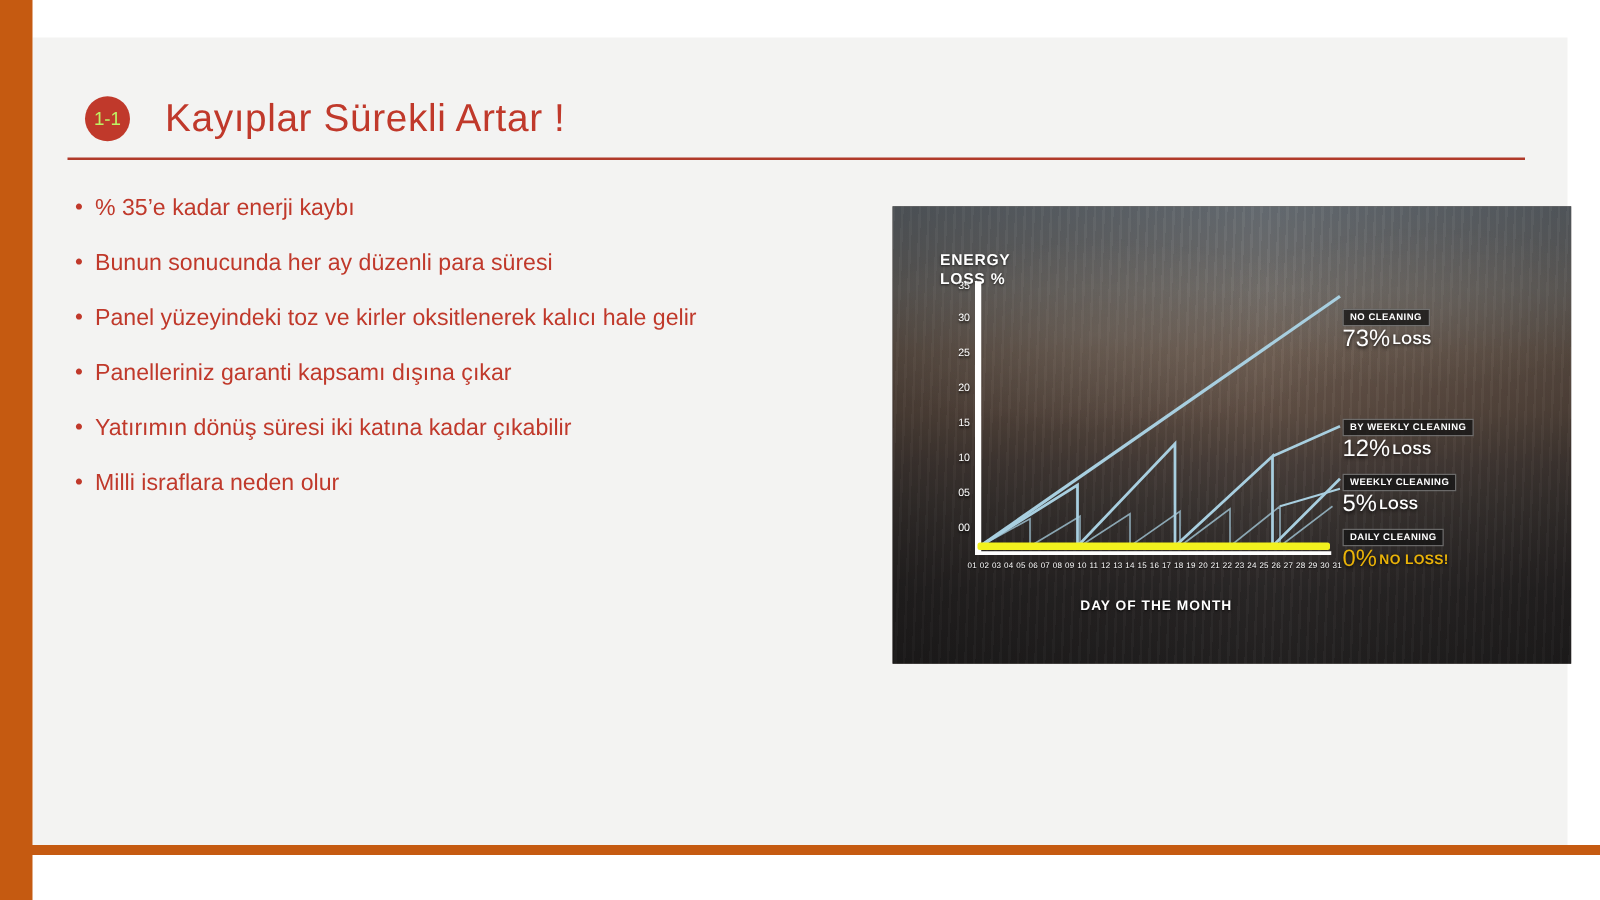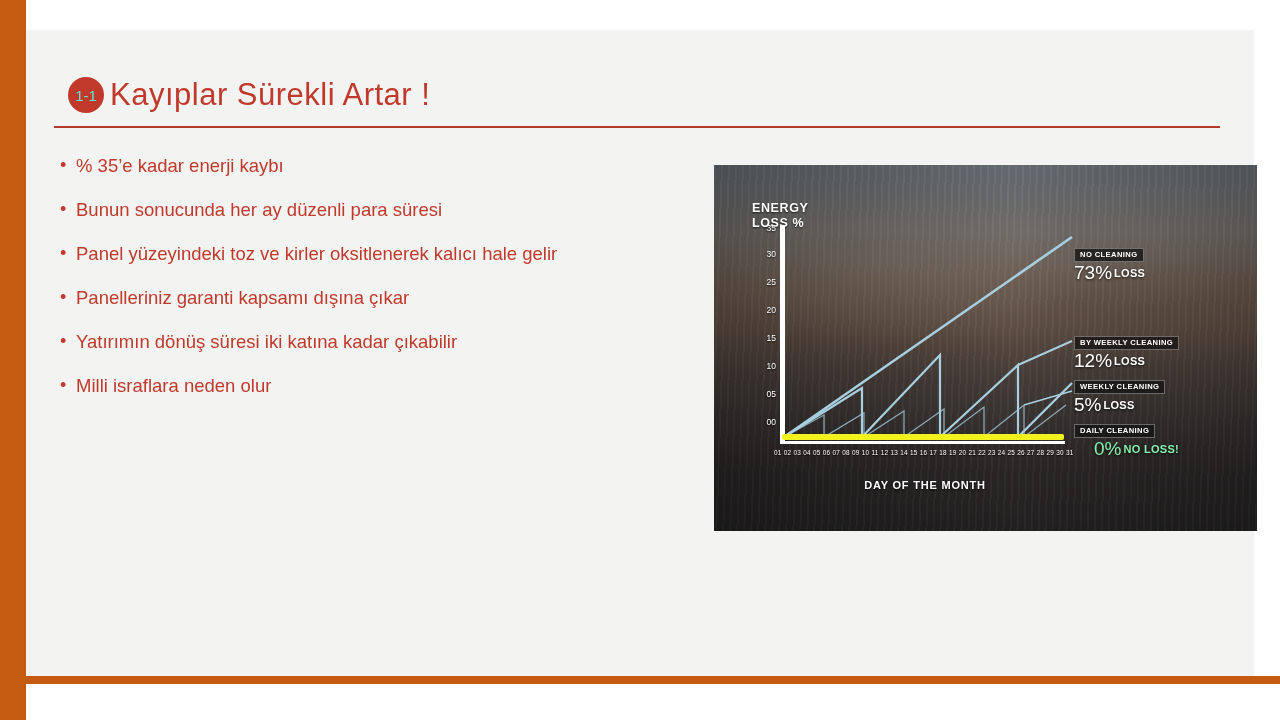--- a/index.html
+++ b/index.html
@@ -60,29 +60,29 @@
     top: 72px;
     height: 46px;
     display: flex;
     align-items: center;
   }
   .badge {
     width: 36px;
     height: 36px;
     border-radius: 50%;
     background: #c0392b;
-    color: #5eead4;
+    color: #bef264;
     font-size: 15px;
     display: flex;
     align-items: center;
     justify-content: center;
     letter-spacing: 0px;
   }
   .slide-title {
-    margin-left: 6px;
+    margin-left: 28px;
     color: #c0392b;
     font-size: 31px;
     letter-spacing: 0.5px;
     white-space: nowrap;
   }
   .title-rule {
     position: absolute;
     left: 54px;
     top: 126px;
     width: 1166px;
@@ -261,21 +261,21 @@
     margin-top: 1px;
     text-shadow: 0 1px 3px rgba(0,0,0,.8);
   }
   .callout .val .sub {
     font-size: 11px;
     font-weight: bold;
     letter-spacing: .3px;
     vertical-align: top;
     margin-left: 2px;
   }
-  .callout.green .val { color: #86efac; margin-left: 20px; }
+  .callout.green .val { color: #eab308; }
 </style>
 </head>
 <body>
 
 <div class="slide">
 
   <div class="panel"></div>
   <div class="left-bar"></div>
   <div class="bottom-bar">
     <div class="bottom-bar-inner"></div>

